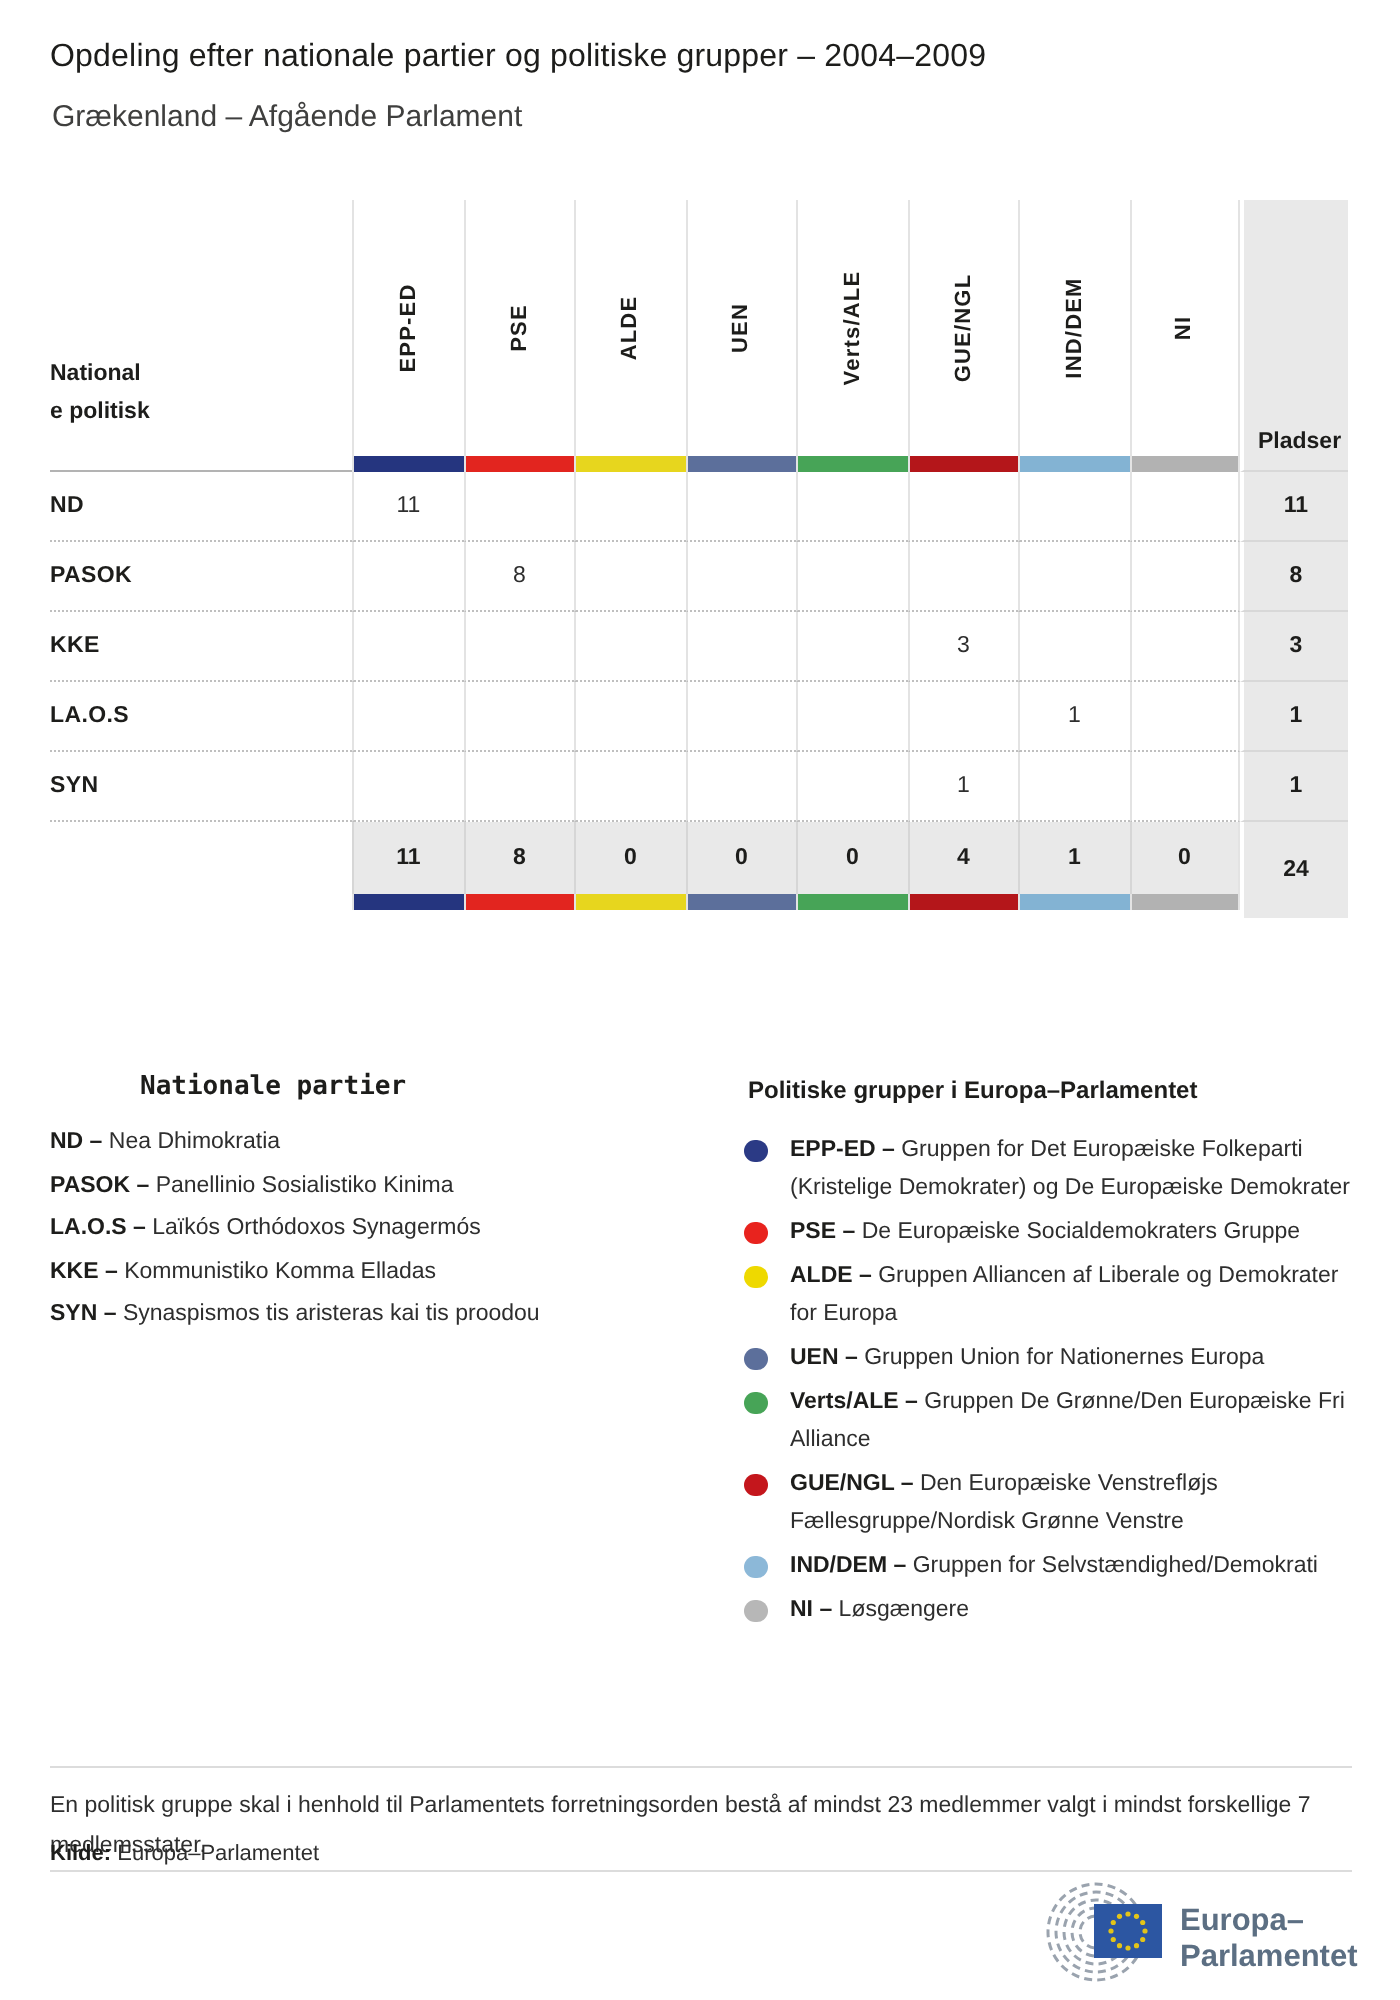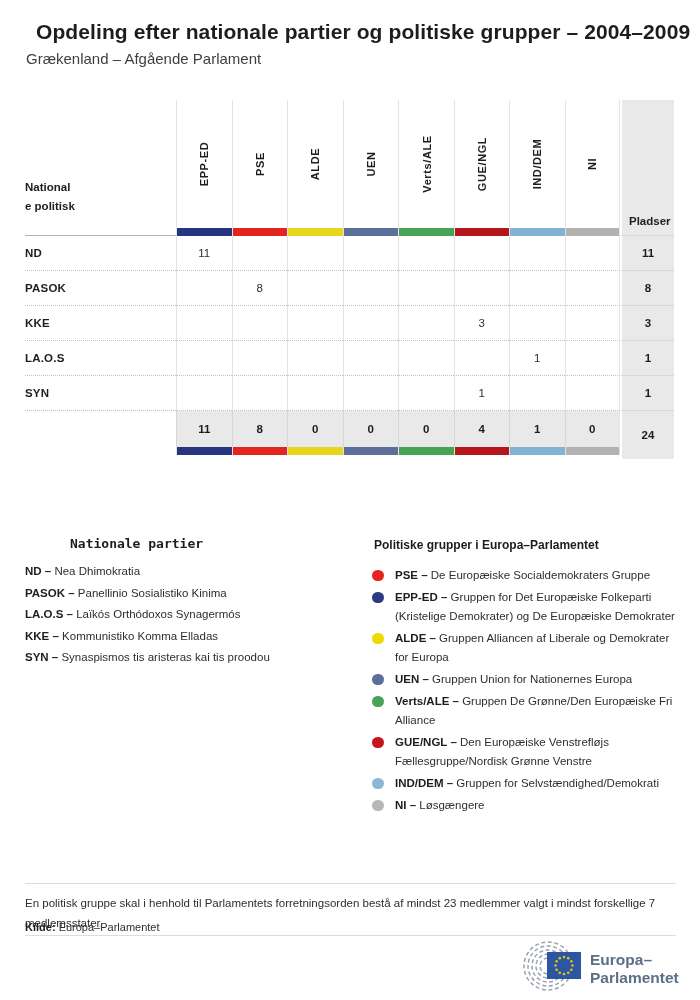--- a/index.html
+++ b/index.html
@@ -1,19 +1,19 @@
 <!DOCTYPE html>
 <html><head>
 <meta charset="utf-8">
 <style>
   html,body{margin:0;padding:0;background:#fff;}
   body{width:700px;height:1000px;font-family:"Liberation Sans",sans-serif;color:#1d1d1b;position:relative;}
   .page{position:relative;width:700px;height:1000px;overflow:hidden;background:#fff;}
 
-  .title{position:absolute;left:36px;top:20px;font-size:21px;font-weight:700;letter-spacing:.1px;color:#1d1d1b;}
+  .title{position:absolute;left:25px;top:20px;font-size:16px;font-weight:400;letter-spacing:.1px;color:#1d1d1b;}
   .subtitle{position:absolute;left:26px;top:50px;font-size:15px;font-weight:400;color:#3f3f3e;}
 
   
   .table{position:absolute;left:25px;top:100px;display:grid;
          grid-template-columns:151px repeat(8,55.5px) 54px;
          grid-template-rows:128px 8px repeat(5,35px) 36px 8px 4px;}
   .c{box-sizing:border-box;}
   .col-line{border-left:1px solid #e3e3e3;}
   .col-end{border-right:1px solid #e3e3e3;}
   .dotted{border-bottom:1px dotted #bfbfbf;}
@@ -180,22 +180,22 @@
           <div class="party-item"><span class="code">ND – </span><span>Nea Dhimokratia</span></div>
           <div class="party-item"><span class="code">PASOK – </span><span>Panellinio Sosialistiko Kinima</span></div>
           <div class="party-item"><span class="code">LA.O.S – </span><span>Laïkós Orthódoxos Synagermós</span></div>
           <div class="party-item"><span class="code">KKE – </span><span>Kommunistiko Komma Elladas</span></div>
           <div class="party-item"><span class="code">SYN – </span><span>Synaspismos tis aristeras kai tis proodou</span></div>
         </div>
     </div>
     <div class="legend-right">
       <div class="groups-heading">Politiske grupper i Europa–Parlamentet</div>
       <div>
+          <div class="group-item"><div class="dot" style="background: rgb(43, 58, 133);"></div><span class="code">EPP-ED – </span><span>Gruppen for Det Europæiske Folkeparti (Kristelige Demokrater) og De Europæiske Demokrater</span></div>
           <div class="group-item"><div class="dot" style="background: rgb(232, 35, 30);"></div><span class="code">PSE – </span><span>De Europæiske Socialdemokraters Gruppe</span></div>
-          <div class="group-item"><div class="dot" style="background: rgb(43, 58, 133);"></div><span class="code">EPP-ED – </span><span>Gruppen for Det Europæiske Folkeparti (Kristelige Demokrater) og De Europæiske Demokrater</span></div>
           <div class="group-item"><div class="dot" style="background: rgb(238, 217, 0);"></div><span class="code">ALDE – </span><span>Gruppen Alliancen af Liberale og Demokrater for Europa</span></div>
           <div class="group-item"><div class="dot" style="background: rgb(92, 111, 155);"></div><span class="code">UEN – </span><span>Gruppen Union for Nationernes Europa</span></div>
           <div class="group-item"><div class="dot" style="background: rgb(71, 164, 87);"></div><span class="code">Verts/ALE – </span><span>Gruppen De Grønne/Den Europæiske Fri Alliance</span></div>
           <div class="group-item"><div class="dot" style="background: rgb(196, 22, 28);"></div><span class="code">GUE/NGL – </span><span>Den Europæiske Venstrefløjs Fællesgruppe/Nordisk Grønne Venstre</span></div>
           <div class="group-item"><div class="dot" style="background: rgb(140, 184, 216);"></div><span class="code">IND/DEM – </span><span>Gruppen for Selvstændighed/Demokrati</span></div>
           <div class="group-item"><div class="dot" style="background: rgb(183, 183, 183);"></div><span class="code">NI – </span><span>Løsgængere</span></div>
         </div>
     </div>
   </div>
 

